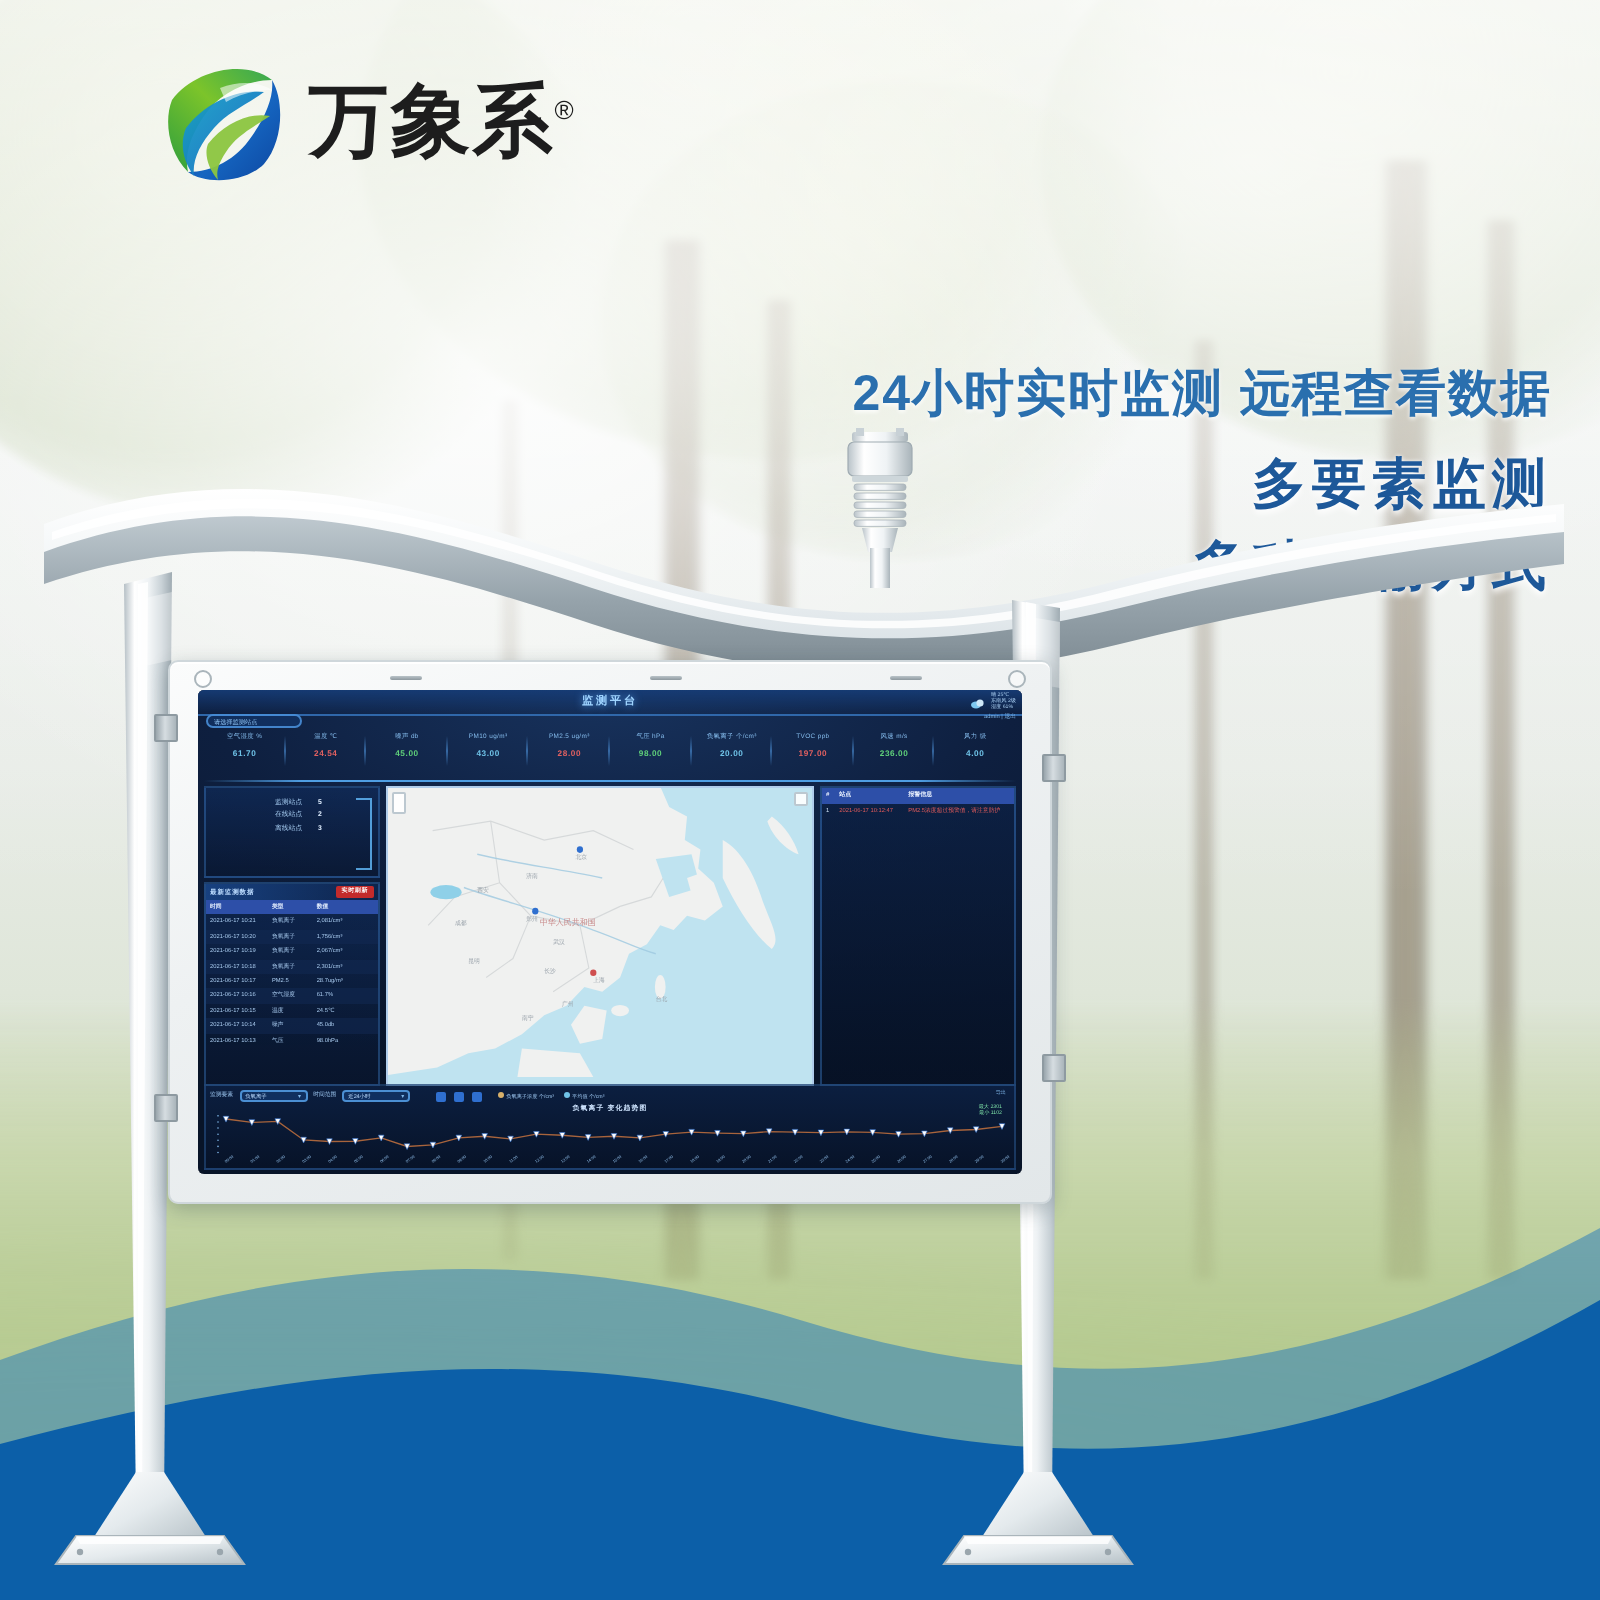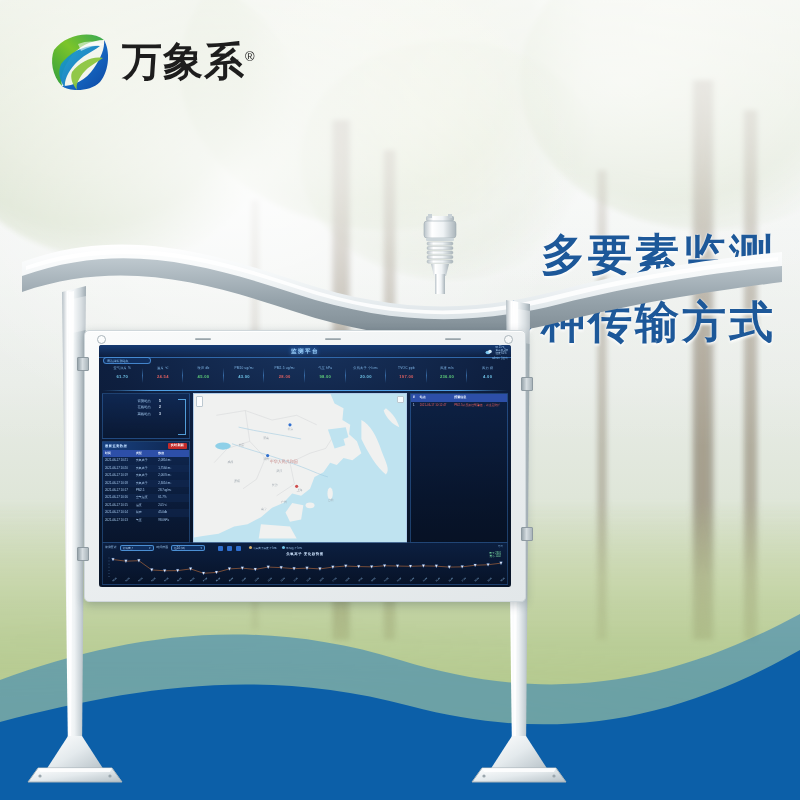--- a/index.html
+++ b/index.html
@@ -46,21 +46,21 @@
     position:absolute;left:318px;top:-40px;width:240px;height:330px;
     background:radial-gradient(50% 50% at 50% 40%,rgba(255,252,230,.92),rgba(255,250,220,.35) 55%,rgba(255,250,220,0) 78%);
     filter:blur(6px);
   }
 
   
   .waves{position:absolute;left:0;bottom:0;width:800px;height:260px;}
   .waves svg{display:block;width:800px;height:260px;}
 
   
-  .logo{position:absolute;left:48px;top:24px;width:240px;height:74px;display:flex;align-items:center;gap:8px;}
+  .logo{position:absolute;left:64px;top:24px;width:240px;height:74px;display:flex;align-items:center;gap:8px;justify-content:center;}
   .logo-mark{width:66px;height:66px;position:relative;flex:0 0 auto;}
   .logo-mark svg{display:block;}
   .logo-word{
     font-size:40px;font-weight:bold;color:#1d1d1d;letter-spacing:1px;
     line-height:1;position:relative;white-space:nowrap;
   }
   .logo-r{font-size:13px;vertical-align:super;font-weight:normal;}
 
   .headline{
     position:absolute;right:22px;top:82px;
@@ -69,21 +69,21 @@
     text-shadow:0 2px 3px rgba(255,255,255,.85), 0 0 1px rgba(255,255,255,.9);
   }
   .subline{
     position:absolute;right:24px;top:182px;
     font-size:25px;font-weight:bold;color:#2a6fae;letter-spacing:1px;
     white-space:nowrap;line-height:1.2;
     text-shadow:0 1px 2px rgba(255,255,255,.9);
   }
   .features{position:absolute;right:24px;top:222px;text-align:right;}
   .feature{
-    font-size:44px;font-weight:bold;color:#1d5899;letter-spacing:3px;
+    font-size:27px;font-weight:bold;color:#1d5899;letter-spacing:3px;
     line-height:1.52;white-space:nowrap;
     text-shadow:0 2px 3px rgba(255,255,255,.9),0 0 2px rgba(255,255,255,.8);
   }
 
   
   .structure{position:absolute;left:0;top:0;width:800px;height:800px;}
   .structure svg{display:block;}
 
   
   .sensor{position:absolute;left:414px;top:214px;width:52px;height:80px;}
@@ -337,20 +337,21 @@
         <path d="M6 22 C18 6 44 2 56 12 C44 12 30 18 22 30 C16 39 12 48 14 58 C4 48 2 32 6 22 Z" fill="url(#gG)"></path>
         <path d="M56 12 C62 22 62 42 52 54 C42 64 22 64 14 58 C26 58 38 52 46 40 C53 30 57 20 56 12 Z" fill="url(#gB)"></path>
         <path d="M13 36 C22 24 38 16 52 18 C44 24 34 28 27 36 C20 44 16 52 17 60 C11 52 10 43 13 36 Z" fill="url(#gC)" opacity="0.95"></path>
         <path d="M24 44 C32 34 44 28 55 30 C46 36 38 40 33 48 C29 54 28 58 29 62 C24 56 22 49 24 44 Z" fill="#8bc53f" opacity="0.95"></path>
         <path d="M30 16 C40 12 50 13 56 17 C48 17 40 19 33 23 Z" fill="#ffffff" opacity="0.55"></path>
       </svg>
     </span>
     <span class="logo-word"><span>万象系</span><span class="logo-r">®</span></span>
   </div>
 
+  <div class="subline">24小时实时监测 远程查看数据</div>
   <div class="features">
     <div class="feature">多要素监测</div>
     <div class="feature">多种传输方式</div>
   </div>
 
   <div class="structure">
     <svg viewBox="0 0 800 800" width="800" height="800">
       <defs>
         <linearGradient id="poleG" x1="0" y1="0" x2="1" y2="0">
           <stop offset="0%" stop-color="#b6c0c6"></stop>

